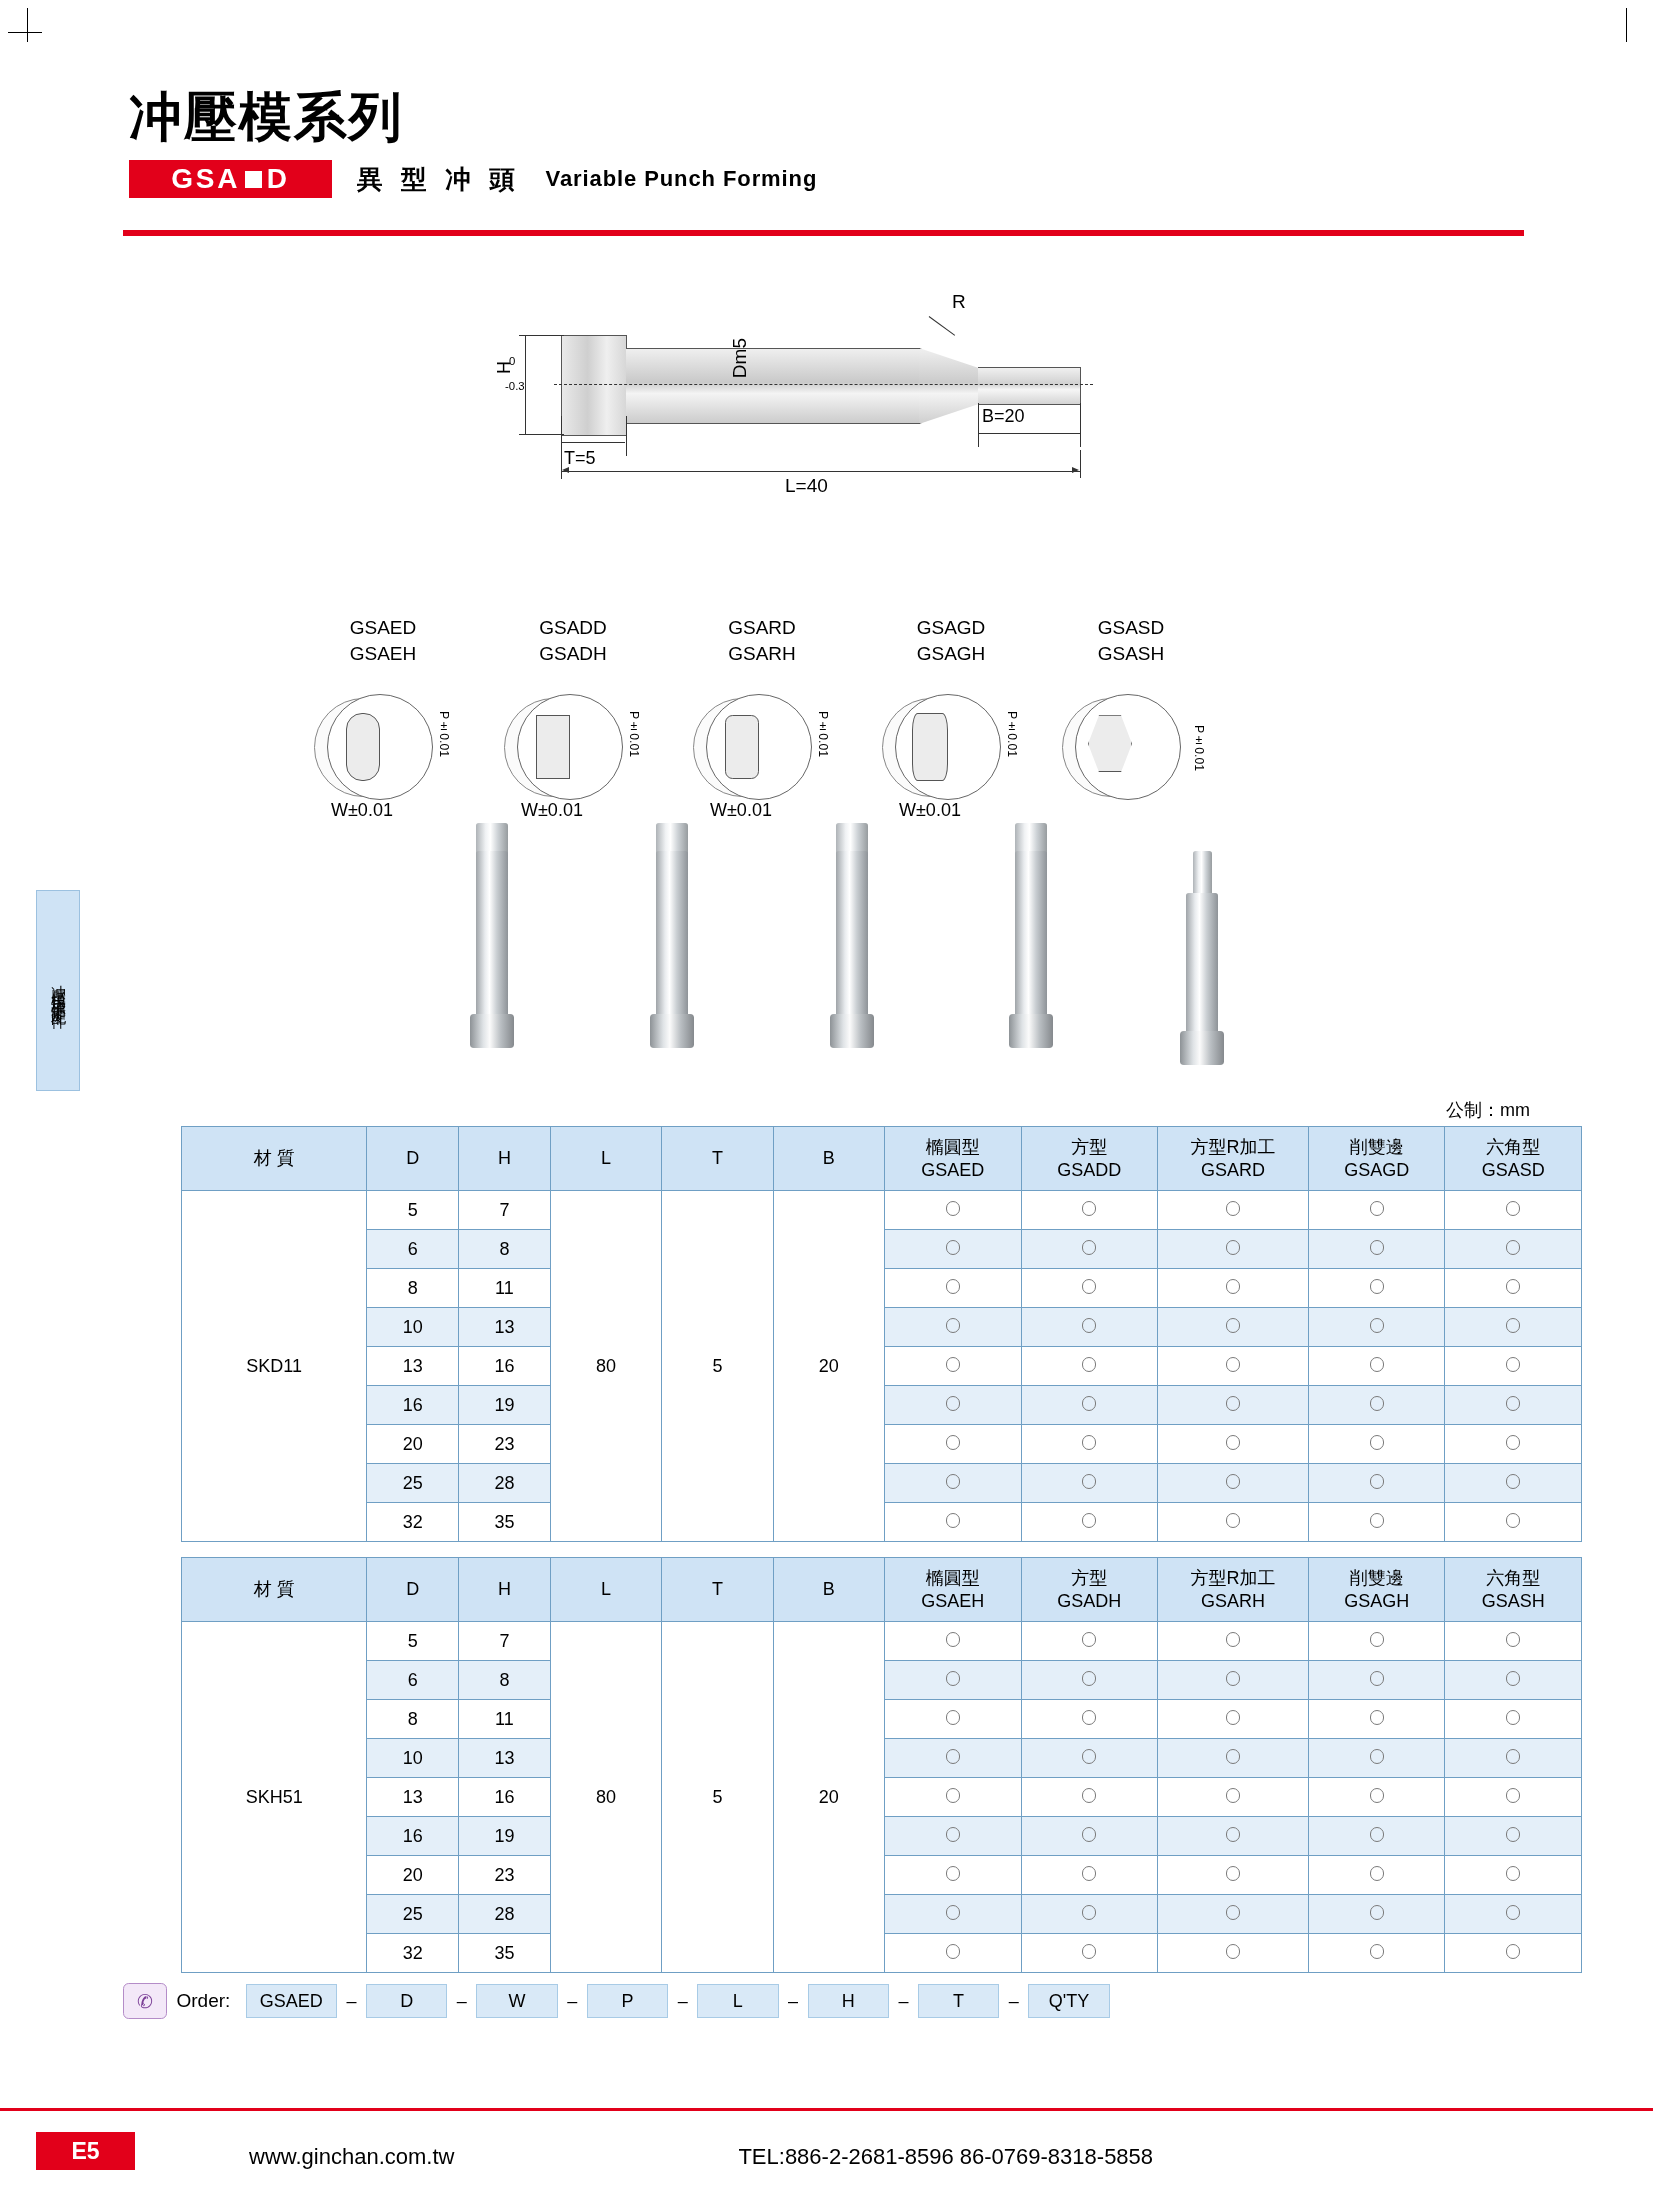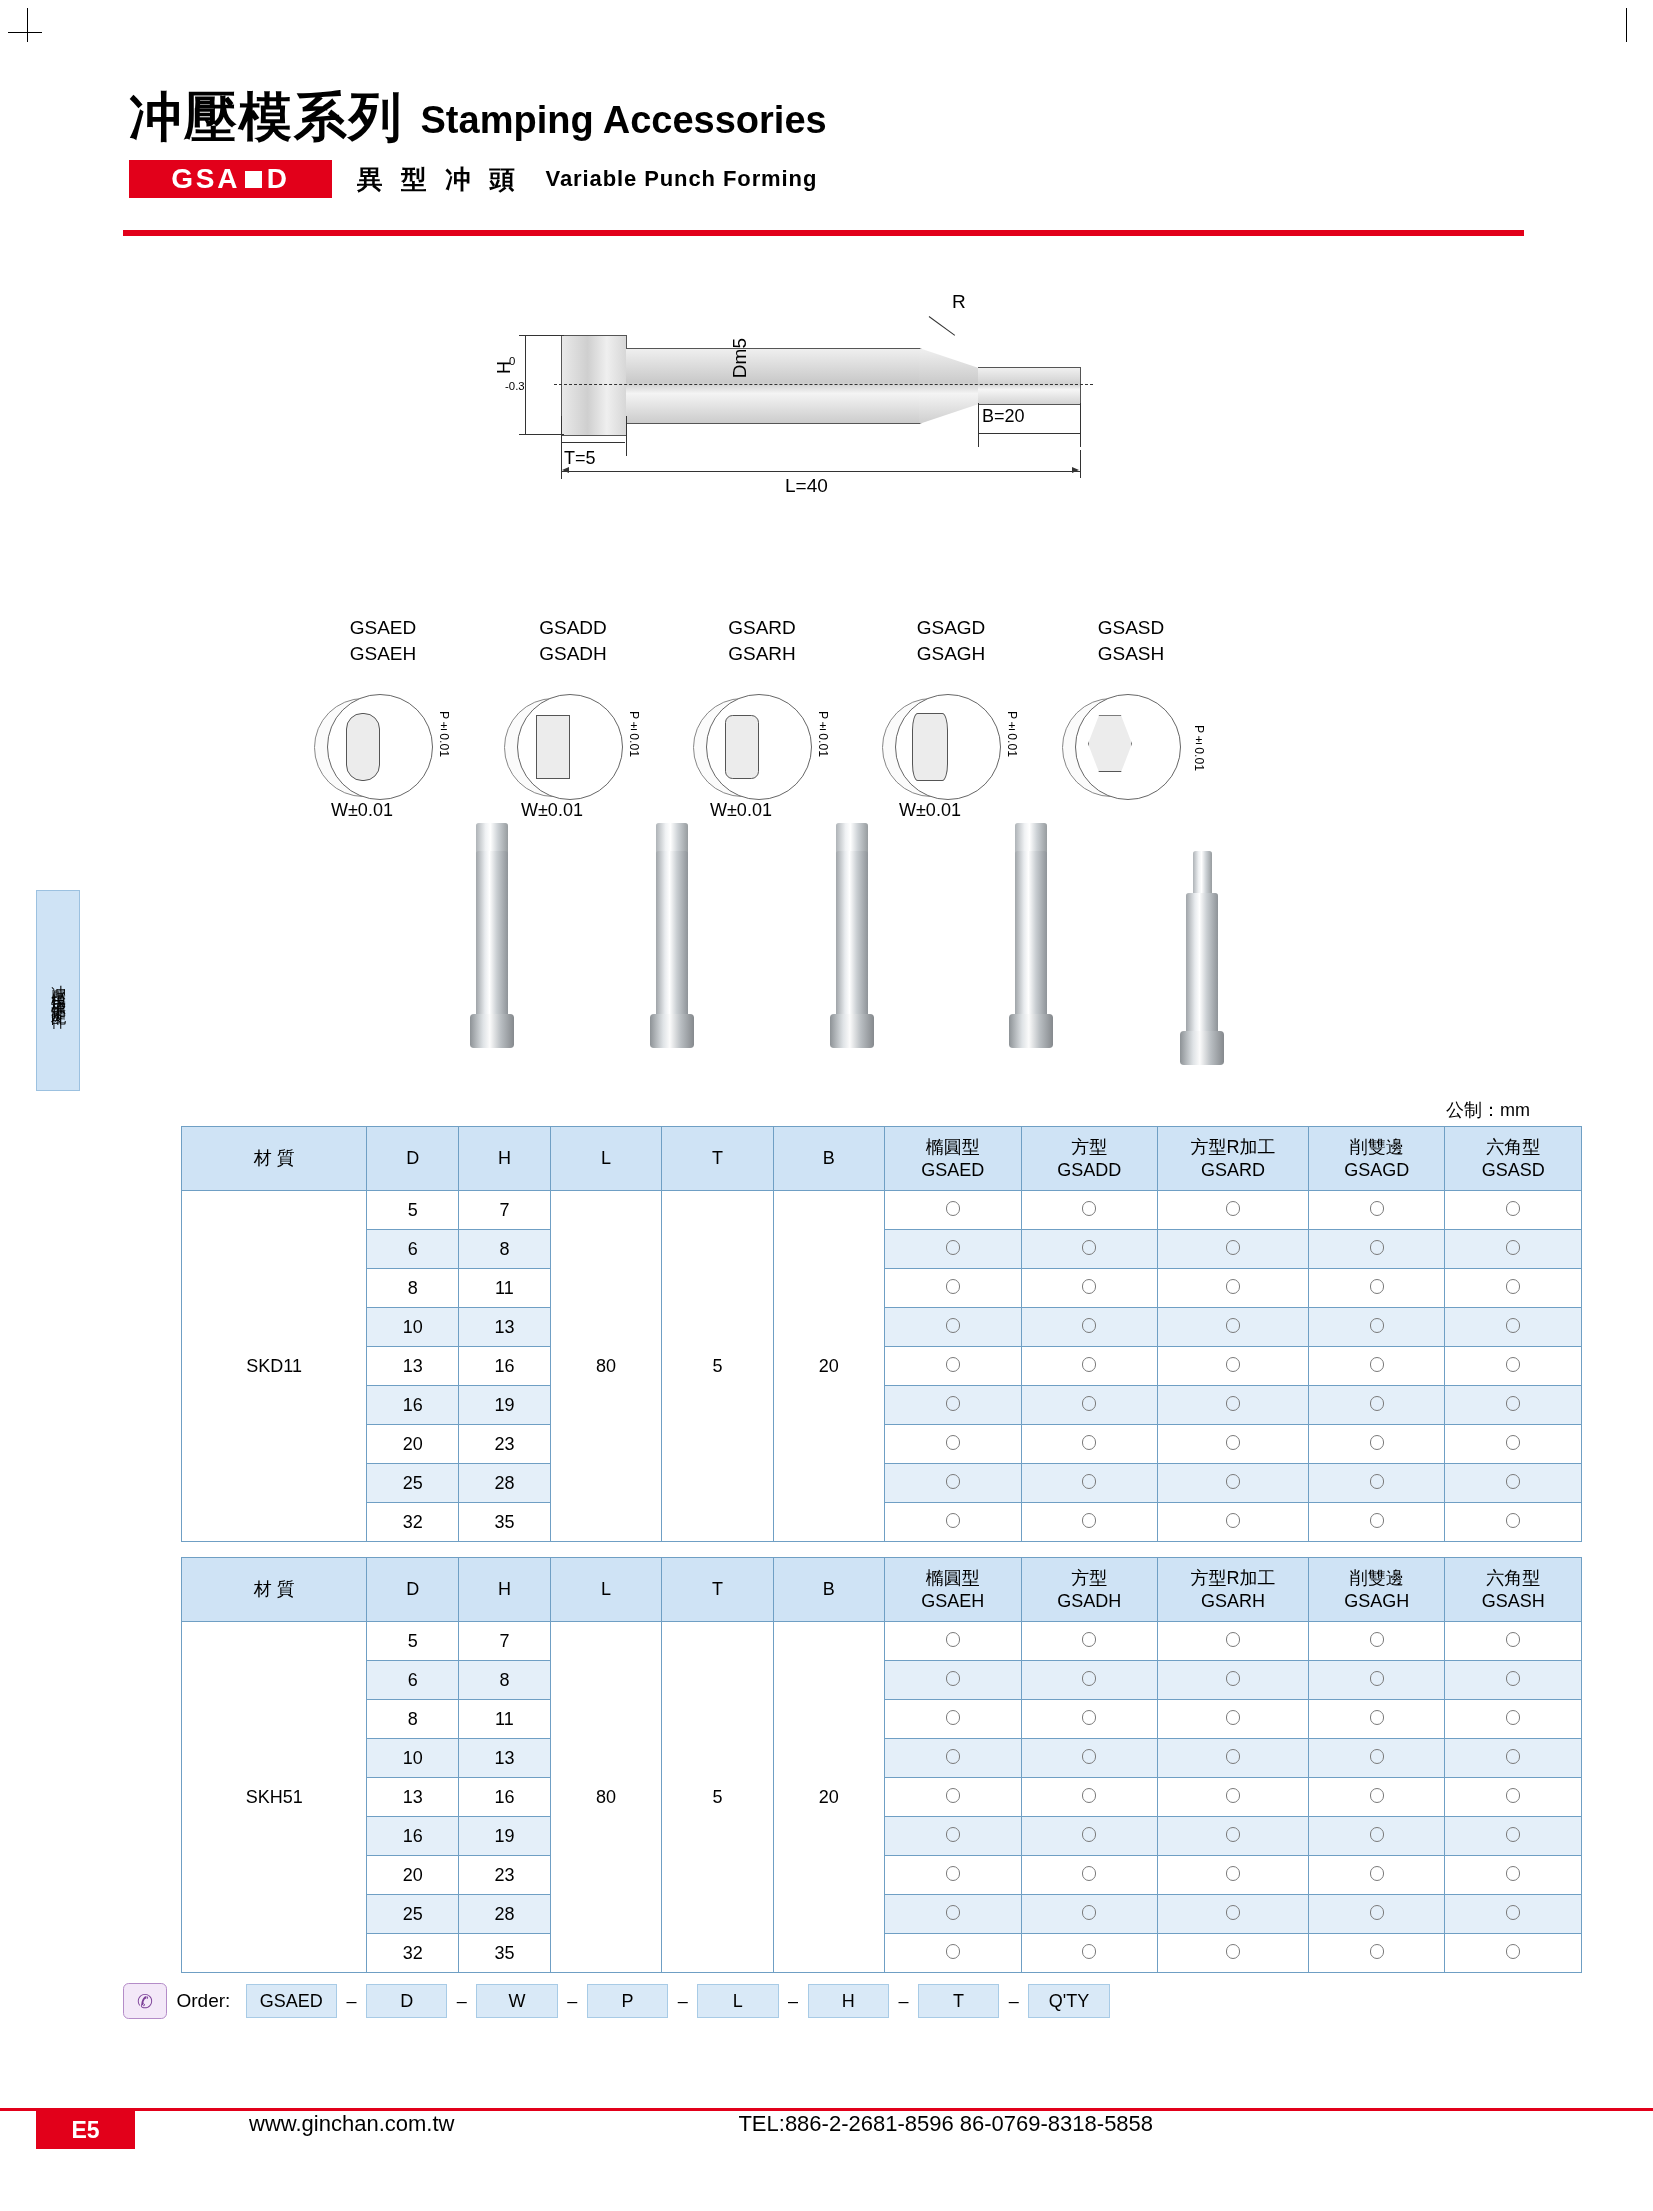--- a/index.html
+++ b/index.html
@@ -106,38 +106,37 @@
 
   
   .order{position:absolute;left:123px;width:1401px;display:flex;align-items:center;gap:9.5px;}
   .order-icon{width:42px;height:34px;border:0.9px solid #b48cc8;border-radius:5.7px;background:#f3e8f8;display:flex;align-items:center;justify-content:center;font-size:19px;color:#7a3e96;}
   .order-lbl{font-size:19px;margin-right:5.7px;}
   .order-box{background:#d9e9f7;border:0.9px solid #a8cbe6;height:32px;min-width:53px;padding:0 13.2px;display:flex;align-items:center;justify-content:center;font-size:18px;}
   .order-dash{font-size:18px;}
 
   
   .footer-rule{position:absolute;left:0;top:2108px;width:1653px;height:2.8px;background:#e2001a;}
-  .footer{position:absolute;left:0;top:2111px;width:1653px;height:59px;display:flex;align-items:flex-start;}
+  .footer{position:absolute;left:0;top:2111px;width:1653px;height:59px;display:flex;align-items:flex-end;}
   .page-tag{width:99px;height:38px;background:#e2001a;color:#fff;display:flex;align-items:center;justify-content:center;font-size:23px;font-weight:bold;margin-left:36px;}
   .foot-web{margin-left:114px;font-size:22px;}
   .foot-tel{margin-left:284px;font-size:22px;}
 </style>
 </head>
 <body>
 
 <div class="page">
 
   <div class="crop" style="left:26.5px;top:7.6px;width:0.9px;height:34px;"></div>
   <div class="crop" style="left:7.6px;top:32px;width:34px;height:0.9px;"></div>
   <div class="crop" style="left:1626px;top:7.6px;width:0.9px;height:34px;"></div>
 
   <div class="header">
     <div class="title-row">
       <div class="title-cn">冲壓模系列</div>
-      <div class="title-en">Stamping Accessories</div>
     </div>
     <div class="sub-row">
       <div class="gsa-badge">
         <span>GSA</span>
         <span class="sq"></span>
         <span>D</span>
       </div>
       <div class="sub-cn">異 型 冲 頭</div>
       <div class="sub-en">Variable Punch Forming</div>
     </div>

